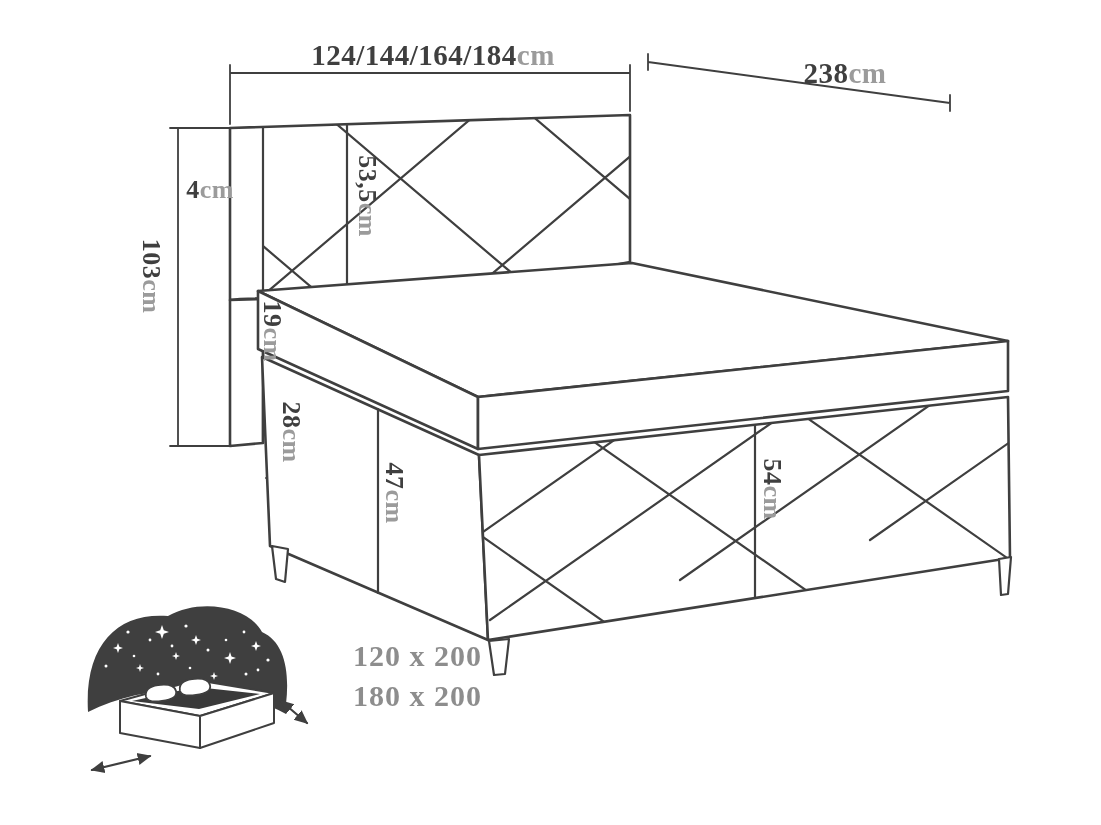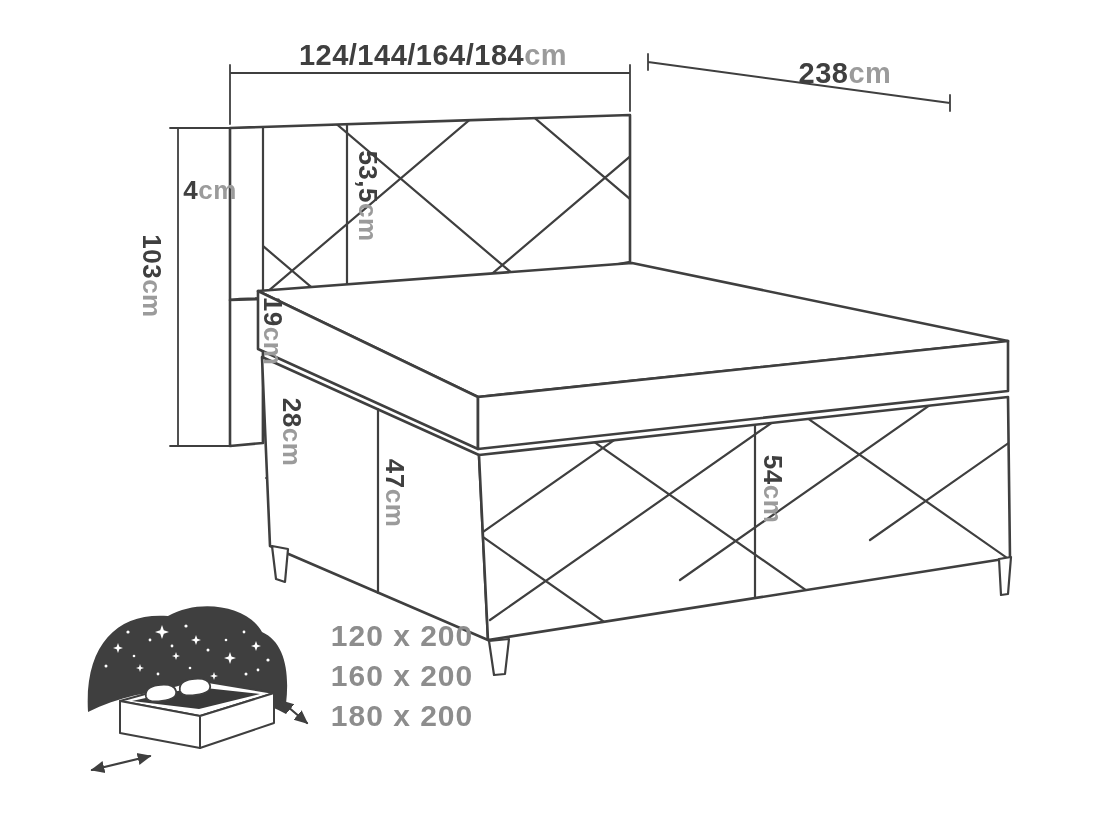--- a/index.html
+++ b/index.html
@@ -1,25 +1,25 @@
 <!DOCTYPE html>
 <html><head>
 <meta charset="utf-8">
 <style>
   html,body{margin:0;padding:0;background:#fff;}
   #stage{position:relative;width:1101px;height:825px;background:#ffffff;overflow:hidden;
-         font-family:Liberation Sans, sans-serif;}
+         font-family:Liberation Serif, serif;}
   svg{position:absolute;left:0;top:0;}
   .dim-label{position:absolute;transform:translate(-50%,-50%);white-space:nowrap;
              font-weight:700;font-size:26px;letter-spacing:.5px;}
   .dim-label.big{font-size:29px;}
   .dim-label.rot{transform:translate(-50%,-50%) rotate(90deg);}
   .v{color:#3f3f3f;font-weight:700;}
   .u{color:#9b9b9b;font-weight:700;}
-  .size-list{position:absolute;left:322px;top:616px;width:160px;text-align:center;}
+  .size-list{position:absolute;left:322px;top:636px;width:160px;text-align:right;}
   .size-item{font-size:30px;font-weight:700;color:#8d8d8d;line-height:40px;letter-spacing:1px;}
 </style>
 </head>
 <body>
 
 <div id="stage">
 
   <svg width="1101" height="825" viewBox="0 0 1101 825">
     <defs>
       <clipPath id="clip-headboard">
@@ -153,17 +153,16 @@
   <div class="dim-label rot" style="left:394px;top:493px">
     <span class="v">47</span><span class="u">cm</span>
   </div>
 
   <div class="dim-label rot" style="left:772px;top:489px">
     <span class="v">54</span><span class="u">cm</span>
   </div>
 
   <div class="size-list">
     <div class="size-item">120 x 200</div>
-    <div class="size-item">160 x 200</div>
     <div class="size-item">180 x 200</div>
   </div>
 
 </div>
 
 </body></html>

